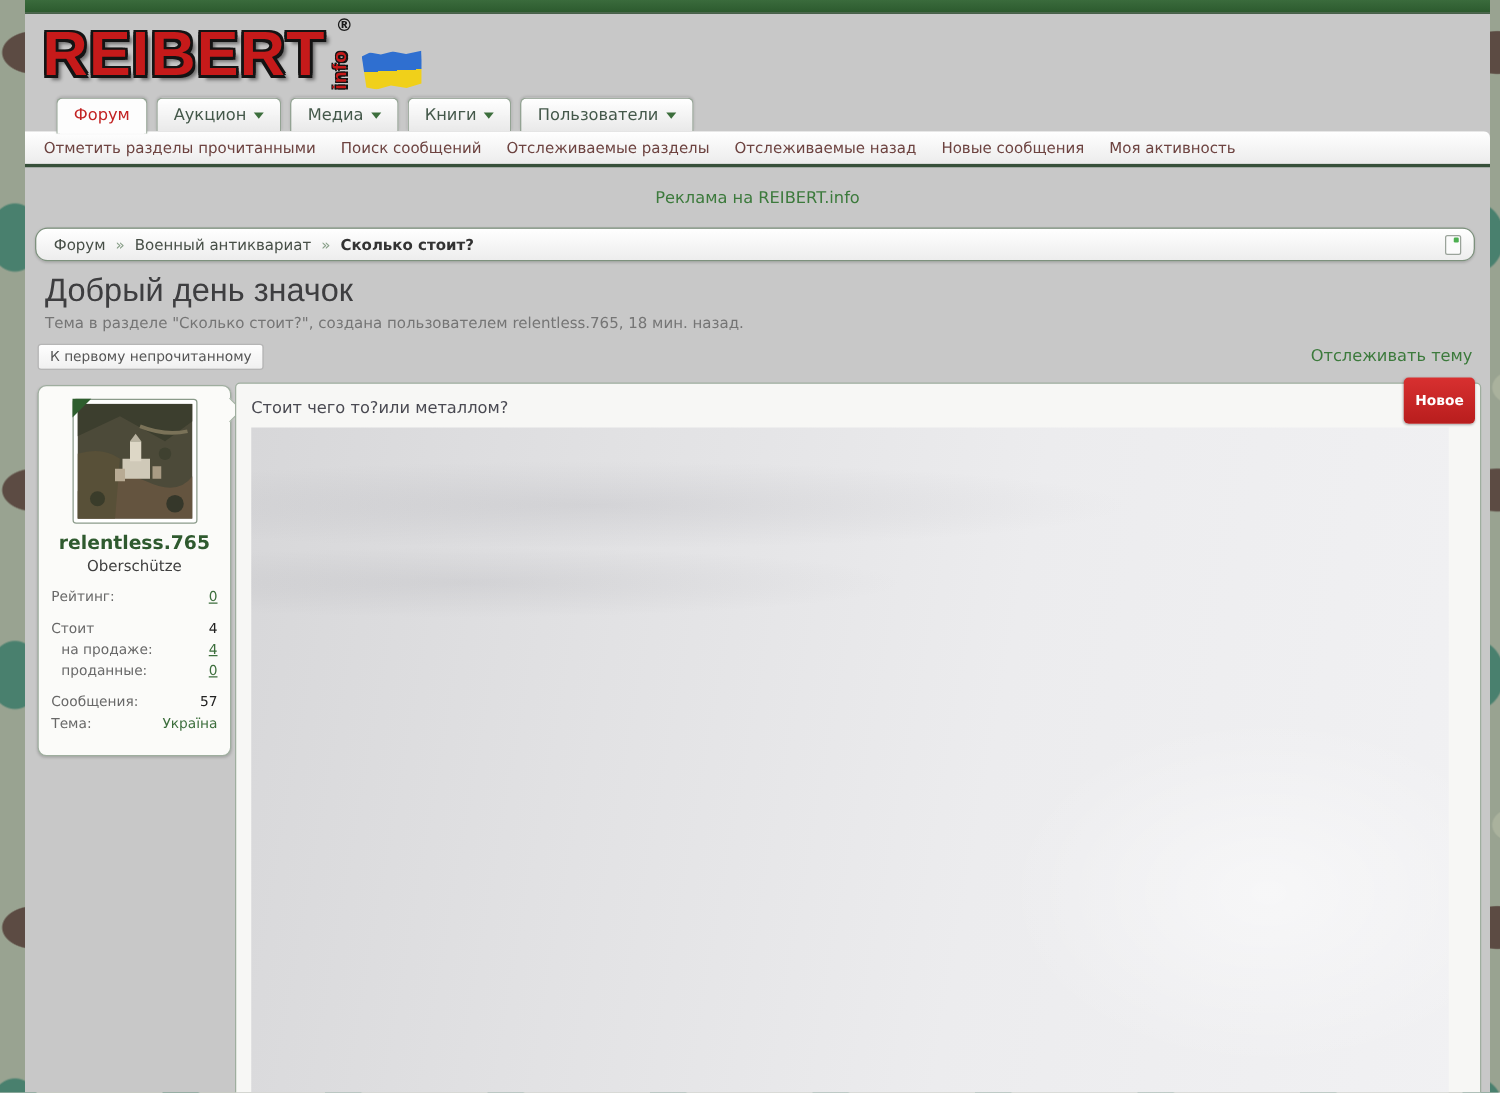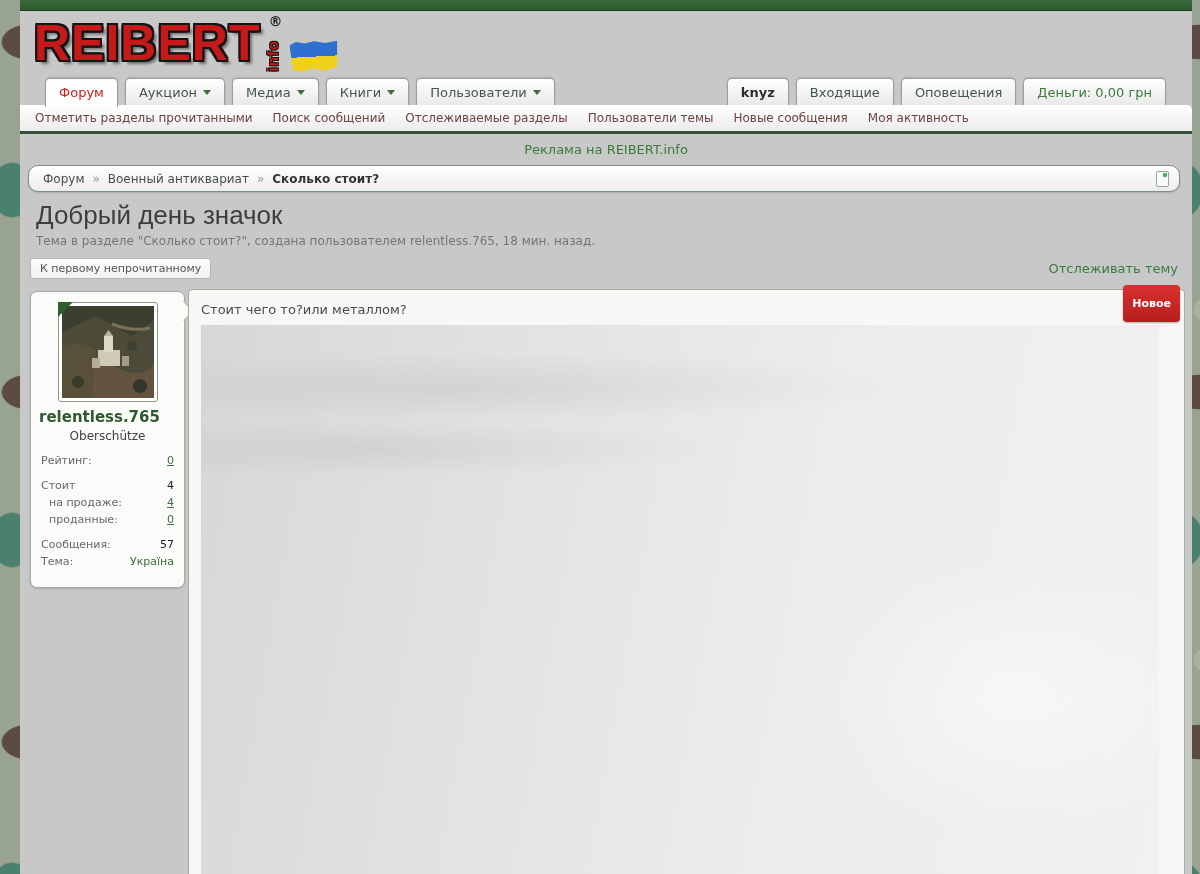--- a/index.html
+++ b/index.html
@@ -72,21 +72,21 @@
     border-top:5px solid #3c6e3c;display:inline-block;}
   
   .subnav{
     position:relative;z-index:1;height:26px;display:flex;align-items:center;gap:20px;
     background:linear-gradient(#ffffff,#ececec);
     border-bottom:3px solid #37503a;border-radius:0 5px 0 0;
     padding:0 15px;
   }
   .subnav a{font-size:12px;color:#6d4340;text-decoration:none;cursor:pointer;white-space:nowrap;}
   
-  .adrow{height:31px;display:flex;align-items:center;justify-content:center;}
+  .adrow{height:48px;display:flex;align-items:center;justify-content:center;}
   .adrow a{font-size:13px;color:#3c7a3c;text-decoration:none;cursor:pointer;}
   
   .breadcrumb{
     position:relative;margin:0 12px 0 8px;height:25px;display:flex;align-items:center;gap:8px;
     background:linear-gradient(#ffffff,#ededed);
     border:1px solid #7d917d;border-radius:10px;padding:0 34px 0 14px;
     box-shadow:0 1px 2px rgba(0,0,0,.15);
   }
   .breadcrumb a{font-size:12px;color:#474f47;text-decoration:none;cursor:pointer;}
   .breadcrumb .sep{font-size:12px;color:#8aa08a;}
@@ -119,21 +119,21 @@
   }
   .avatar-frame{
     position:relative;width:92px;height:92px;margin:2px auto 6px;background:#fff;
     padding:3px;border:1px solid #8a9a8a;border-radius:3px;cursor:pointer;
   }
   .avatar-frame svg{display:block;width:92px;height:92px;}
   .corner{
     position:absolute;left:-1px;top:-1px;width:0;height:0;
     border-top:15px solid #2e5e2e;border-right:15px solid transparent;
   }
-  .username{display:block;font-size:15px;font-weight:bold;color:#2f5a2f;
+  .username{display:block;text-align:center;font-size:15px;font-weight:bold;color:#2f5a2f;
     text-decoration:none;cursor:pointer;margin-top:4px;}
   .rank{text-align:center;font-size:12px;color:#3f3f3f;margin:3px 0 10px;}
   .stats{font-size:11px;color:#686868;}
   .stat{display:flex;justify-content:space-between;margin:4px 2px;}
   .stat.indent dt{padding-left:8px;}
   .stat.gap{margin-top:12px;}
   .stat dt{margin:0;}
   .stat dd{margin:0;color:#222;}
   .stat dd.linkval{color:#3c6e3c;text-decoration:underline;cursor:pointer;}
   .stat dd.greenval{color:#3c6e3c;cursor:pointer;}
@@ -191,41 +191,27 @@
       </a>
       <a class="tab">
         <span>Книги</span>
         <span class="chev"></span>
       </a>
       <a class="tab">
         <span>Пользователи</span>
         <span class="chev"></span>
       </a>
     </div>
-    <div class="tabs-right">
-      <a class="tab user-main">
-        <span>knyz</span>
-      </a>
-      <a class="tab">
-        <span>Входящие</span>
-      </a>
-      <a class="tab">
-        <span>Оповещения</span>
-      </a>
-      <a class="tab money">
-        <span>Деньги: 0,00 грн</span>
-      </a>
-    </div>
   </div>
 
   <nav class="subnav">
     <a>Отметить разделы прочитанными</a>
     <a>Поиск сообщений</a>
     <a>Отслеживаемые разделы</a>
-    <a>Пользователи темы</a>
+    <a>Отслеживаемые назад</a>
     <a>Новые сообщения</a>
     <a>Моя активность</a>
   </nav>
 
   <div class="adrow">
     <a>Реклама на REIBERT.info</a>
   </div>
 
   <div class="breadcrumb">
     <a>Форум</a>

